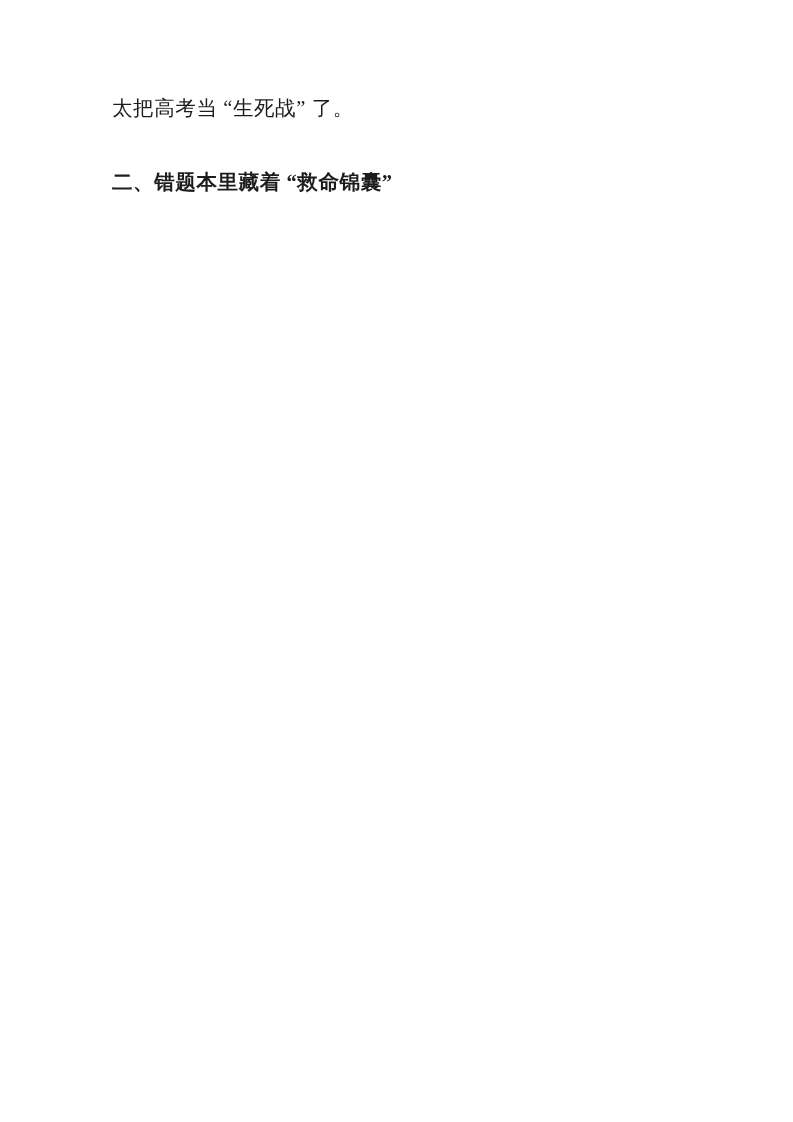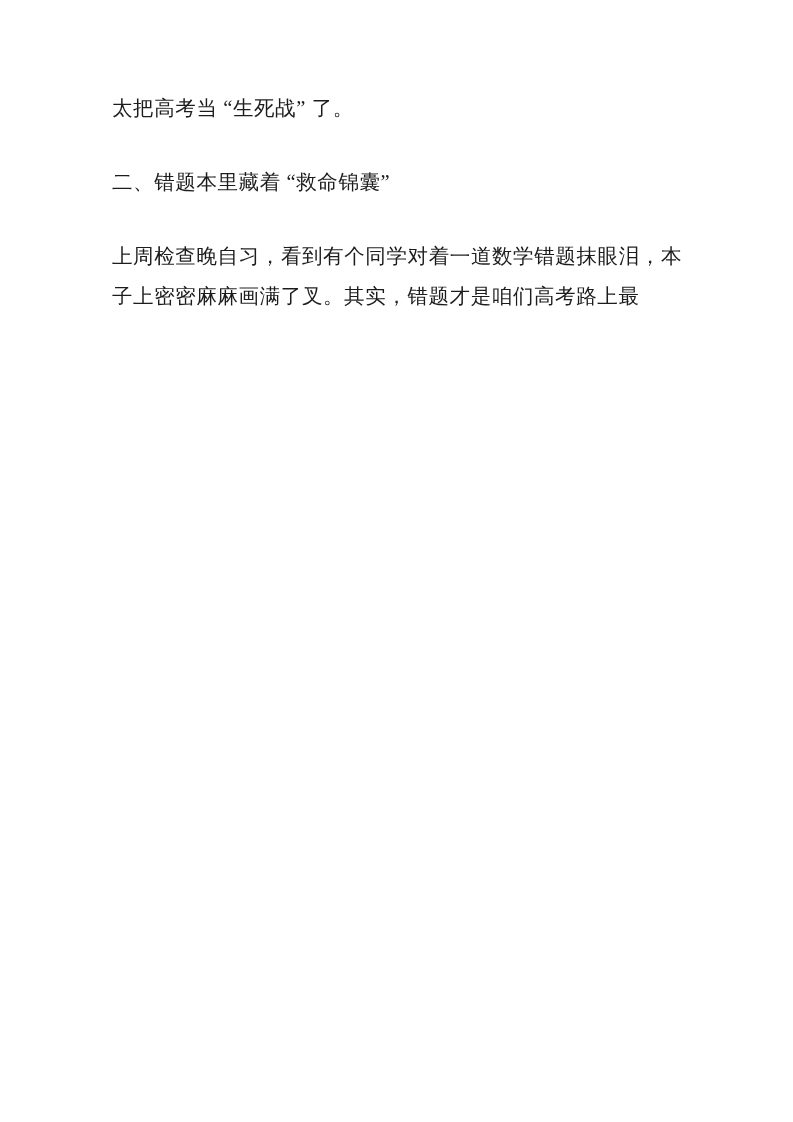--- a/index.html
+++ b/index.html
@@ -37,24 +37,24 @@
   }
   p.para.first {
     margin-top: 0;
   }
   p.heading {
     margin: 0 0 34px 0;
     font-size: 20.5px;
     line-height: 40px;
     letter-spacing: 0.6px;
     color: #1c1c1c;
+    font-weight: bold;
   }
 </style>
 </head>
 <body>
 
 <div class="page">
   <div class="doc-body">
     <p class="para first">太把高考当 “生死战” 了。</p>
     <p class="heading">二、错题本里藏着 “救命锦囊”</p>
-    <p class="para">上周检查晚自习，看到有个同学对着一道数学错题抹眼泪，本子上密密麻麻画满了叉。其实，错题才是咱们高考路上最</p>
   </div>
 </div>
 
 </body></html>

